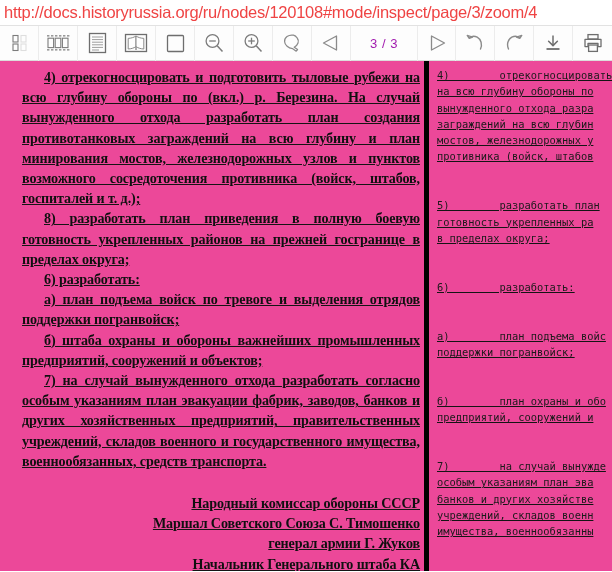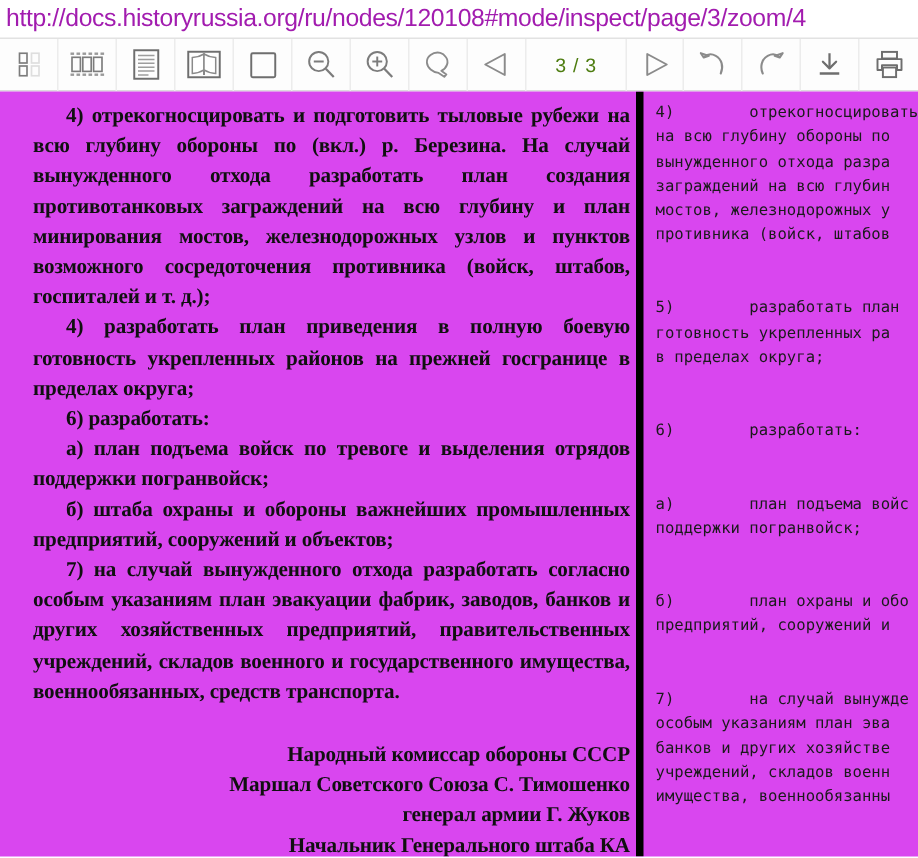--- a/index.html
+++ b/index.html
@@ -21,21 +21,21 @@
     display: flex;
     align-items: center;
     padding: 0 0 0 4px;
     box-sizing: border-box;
     background: #ffffff;
   }
   #url-text {
     font-family: "Liberation Sans", sans-serif;
     font-size: 16.5px;
     letter-spacing: -0.25px;
-    color: #a21caf;
+    color: #ef4444;
     white-space: nowrap;
   }
 
   
   #toolbar {
     position: relative;
     height: 36px;
     box-sizing: border-box;
     border-top: 1px solid #e2e2e2;
     border-bottom: 1px solid #dcdcdc;
@@ -53,34 +53,35 @@
     border-right: 1px solid #ececec;
     background: transparent;
   }
   .tb-btn svg { display: block; }
   .tb-spacer {
     flex: 1 1 auto;
     height: 35px;
   }
   #page-indicator {
     font-size: 13px;
-    color: #4d7c0f;
+    color: #a21caf;
     letter-spacing: 0.5px;
     padding: 0 6px;
     white-space: nowrap;
   }
   .tb-group-right { display: flex; align-items: center; }
 
   
   #viewer {
     position: relative;
     height: 510px;
     display: flex;
     overflow: hidden;
-    background: #d946ef;
+    background: #ec4899;
+    text-decoration: underline;
   }
 
   
   #scan-pane {
     width: 424px;
     flex: 0 0 424px;
     overflow: hidden;
     position: relative;
     padding: 6px 4px 0 22px;
     box-sizing: border-box;
@@ -293,21 +294,21 @@
     </div>
 
   </div>
 </div>
 
 <div id="viewer">
 
   <div id="scan-pane">
     <div id="scan-body">
       <p>4) отрекогносцировать и подготовить тыловые рубежи на всю глубину обороны по (вкл.) р. Березина. На случай вынужденного отхода разработать план создания противотанковых заграждений на всю глубину и план минирования мостов, железнодорожных узлов и пунктов возможного сосредоточения противника (войск, штабов, госпиталей и т. д.);</p>
-      <p>4) разработать план приведения в полную боевую готовность укрепленных районов на прежней госгранице в пределах округа;</p>
+      <p>8) разработать план приведения в полную боевую готовность укрепленных районов на прежней госгранице в пределах округа;</p>
       <p>6) разработать:</p>
       <p>а) план подъема войск по тревоге и выделения отрядов поддержки погранвойск;</p>
       <p>б) штаба охраны и обороны важнейших промышленных предприятий, сооружений и объектов;</p>
       <p>7) на случай вынужденного отхода разработать согласно особым указаниям план эвакуации фабрик, заводов, банков и других хозяйственных предприятий, правительственных учреждений, складов военного и государственного имущества, военнообязанных, средств транспорта.</p>
 
       <p class="r gap">Народный комиссар обороны СССР</p>
       <p class="r">Маршал Советского Союза С. Тимошенко</p>
       <p class="r">генерал армии Г. Жуков</p>
       <p class="r">Начальник Генерального штаба КА</p>
 

